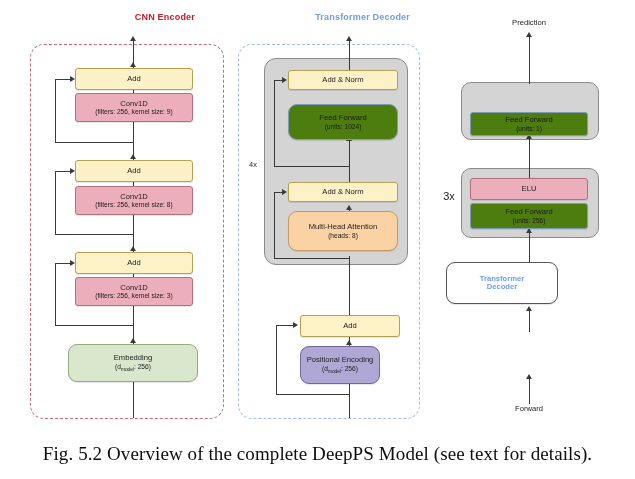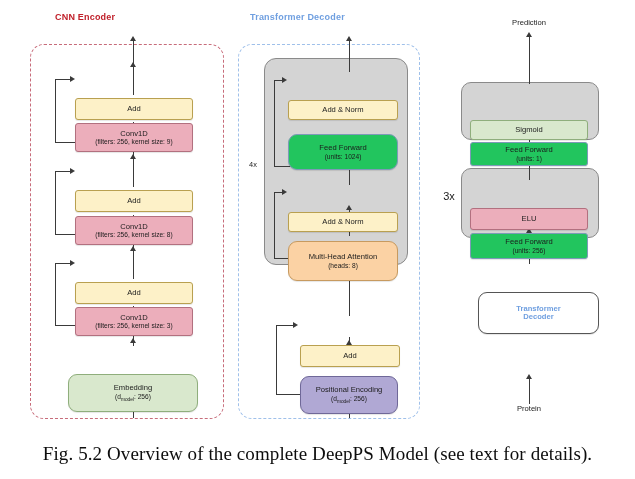--- a/index.html
+++ b/index.html
@@ -14,21 +14,21 @@
   .caption{
     position:absolute;left:0;top:443px;width:635px;
     text-align:center;
     font-family:"Liberation Serif", serif;
     font-size:19px;color:#0d0d0d;
     letter-spacing:.1px;
   }
 
   
   .sec-title{
-    position:absolute;font-size:9px;font-weight:bold;text-align:left;
+    position:absolute;font-size:9px;font-weight:bold;text-align:right;
     letter-spacing:.2px;
   }
   #t-cnn{left:55px;top:12px;width:140px;color:#c0202a;}
   #t-dec{left:250px;top:12px;width:160px;color:#6f9fe0;}
 
   
   .dashgroup{position:absolute;border-radius:14px;background:transparent;}
   #g-cnn{left:30px;top:44px;width:192px;height:373px;border:1.3px dashed #c76b7a;}
   #g-dec{left:238px;top:44px;width:180px;height:373px;border:1.3px dashed #9fc0ea;}
 
@@ -43,56 +43,55 @@
 
   
   .node{
     position:absolute;box-sizing:border-box;
     display:flex;flex-direction:column;align-items:center;justify-content:center;
     text-align:center;line-height:1.12;
     border:1px solid #8a8a8a;
     font-size:7.4px;color:#1b1b1b;
     border-radius:3px;
     box-shadow:0 1px 1px rgba(0,0,0,.10);
-    margin-top:30px;
   }
   .node .l1{font-size:7.6px;}
   .node .l2{font-size:6.6px;}
   .node.rounded{border-radius:9px;}
   .yellow{background:#fdf1c8;border-color:#b9a050;}
   .pink  {background:#ecaebb;border-color:#b2707f;}
   .green {background:#d9e8cd;border-color:#8fae7c;}
-  .blue  {background:#22c55e;border-color:#7d9ab8;}
+  .blue  {background:#4d7c0f;border-color:#7d9ab8;}
   .orange{background:#fbd2a4;border-color:#c79a5f;}
   .purple{background:#b0a8d4;border-color:#6f6898;}
   .white {background:#ffffff;border-color:#555555;}
 
   
   #n-add3   {left:75px; top:68px; width:118px;height:22px;}
   #n-conv3  {left:75px; top:93px; width:118px;height:29px;}
   #n-add2   {left:75px; top:160px;width:118px;height:22px;}
   #n-conv2  {left:75px; top:186px;width:118px;height:29px;}
   #n-add1   {left:75px; top:252px;width:118px;height:22px;}
   #n-conv1  {left:75px; top:277px;width:118px;height:29px;}
   #n-embed  {left:68px; top:344px;width:130px;height:38px;}
 
   
   #n-an2    {left:288px;top:70px; width:110px;height:20px;}
   #n-ff1024 {left:288px;top:104px;width:110px;height:36px;}
   #n-an1    {left:288px;top:182px;width:110px;height:20px;}
   #n-mha    {left:288px;top:211px;width:110px;height:40px;}
   #n-addpe  {left:300px;top:315px;width:100px;height:22px;}
-  #n-pe     {left:300px;top:346px;width:98px;height:38px;}
+  #n-pe     {left:300px;top:346px;width:80px;height:38px;}
 
   
   #n-sigmoid{left:470px;top:90px; width:118px;height:20px;}
   #n-ff1    {left:470px;top:112px;width:118px;height:24px;}
   #n-elu    {left:470px;top:178px;width:118px;height:22px;}
   #n-ff256  {left:470px;top:203px;width:118px;height:26px;}
-  #n-tdec   {left:478px;top:262px;width:121px;height:42px;text-align:right;}
+  #n-tdec   {left:446px;top:262px;width:112px;height:42px;text-align:right;}
   #n-cenc   {left:466px;top:330px;width:126px;height:42px;}
   #n-tdec .l1{color:#6f9fe0;font-weight:bold;font-size:7.6px;}
   #n-cenc .l1{color:#c0202a;font-weight:bold;font-size:7.6px;}
 
   
   .ftext{position:absolute;font-size:7.6px;color:#1b1b1b;text-align:center;}
   #x-4x{left:244px;top:160px;width:18px;font-size:7.4px;}
   #x-3x{left:440px;top:190px;width:18px;font-size:11px;}
   #x-pred{left:479px;top:18px;width:100px;}
   #x-prot{left:479px;top:404px;width:100px;}
@@ -238,26 +237,23 @@
   <div class="ln v" style="left:529px;top:310px;height:22px;"></div>
   <div class="arrow up" style="left:525.5px;top:306px;"></div>
   <div class="ln v" style="left:529px;top:232px;height:32px;"></div>
   <div class="arrow up" style="left:525.5px;top:228px;"></div>
   <div class="ln v" style="left:529px;top:138px;height:42px;"></div>
   <div class="arrow up" style="left:525.5px;top:134px;"></div>
   <div class="ln v" style="left:529px;top:36px;height:48px;"></div>
   <div class="arrow up" style="left:525.5px;top:32px;"></div>
 
   <div class="ftext" id="x-pred">Prediction</div>
-  <div class="ftext" id="x-prot">Protein</div>
+  <div class="ftext" id="x-prot">Forward</div>
   <div class="ftext" id="x-3x">3x</div>
 
-  <div class="node green" id="n-sigmoid">
-    <span class="l1">Sigmoid</span>
-  </div>
   <div class="node blue" id="n-ff1">
     <span class="l1">Feed Forward</span>
     <span class="l2">(units: 1)</span>
   </div>
   <div class="node pink" id="n-elu">
     <span class="l1">ELU</span>
   </div>
   <div class="node blue" id="n-ff256">
     <span class="l1">Feed Forward</span>
     <span class="l2">(units: 256)</span>

